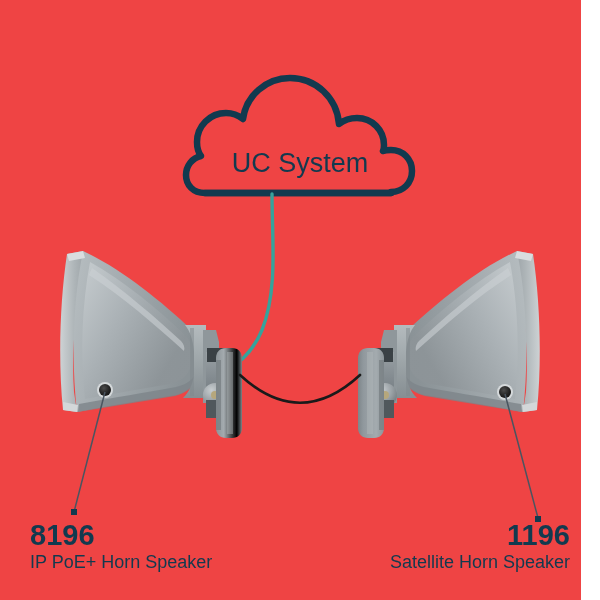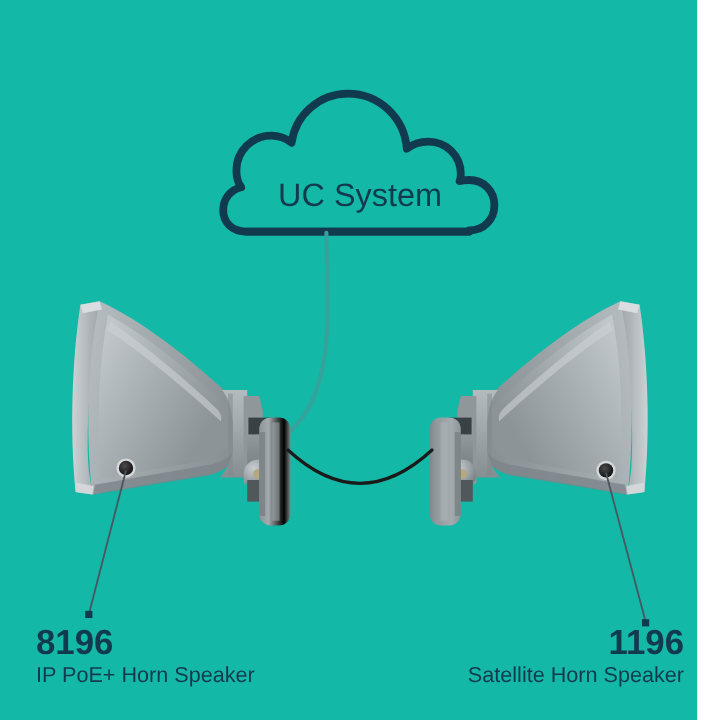--- a/index.html
+++ b/index.html
@@ -11,21 +11,21 @@
   body {
     width: 600px;
     height: 600px;
     font-family: "Liberation Sans", sans-serif;
     overflow: hidden;
   }
   #stage {
     position: relative;
     width: 581px;
     height: 600px;
-    background: #14b8a6;
+    background: #ef4444;
   }
   #diagram {
     position: absolute;
     left: 0;
     top: 0;
     width: 600px;
     height: 600px;
     display: block;
   }
   .cloud-label {

